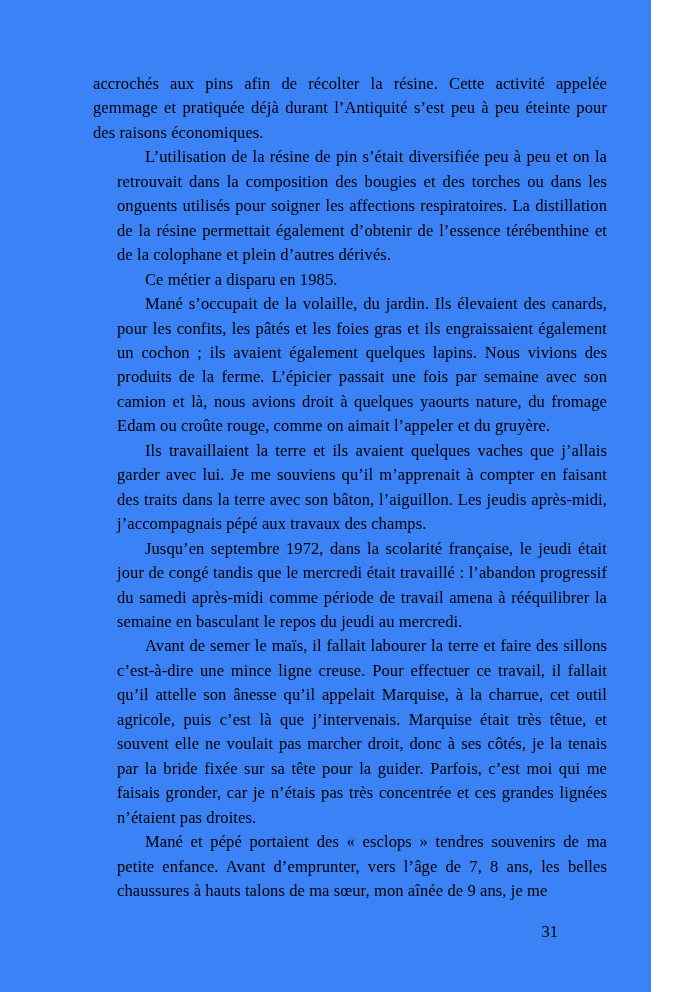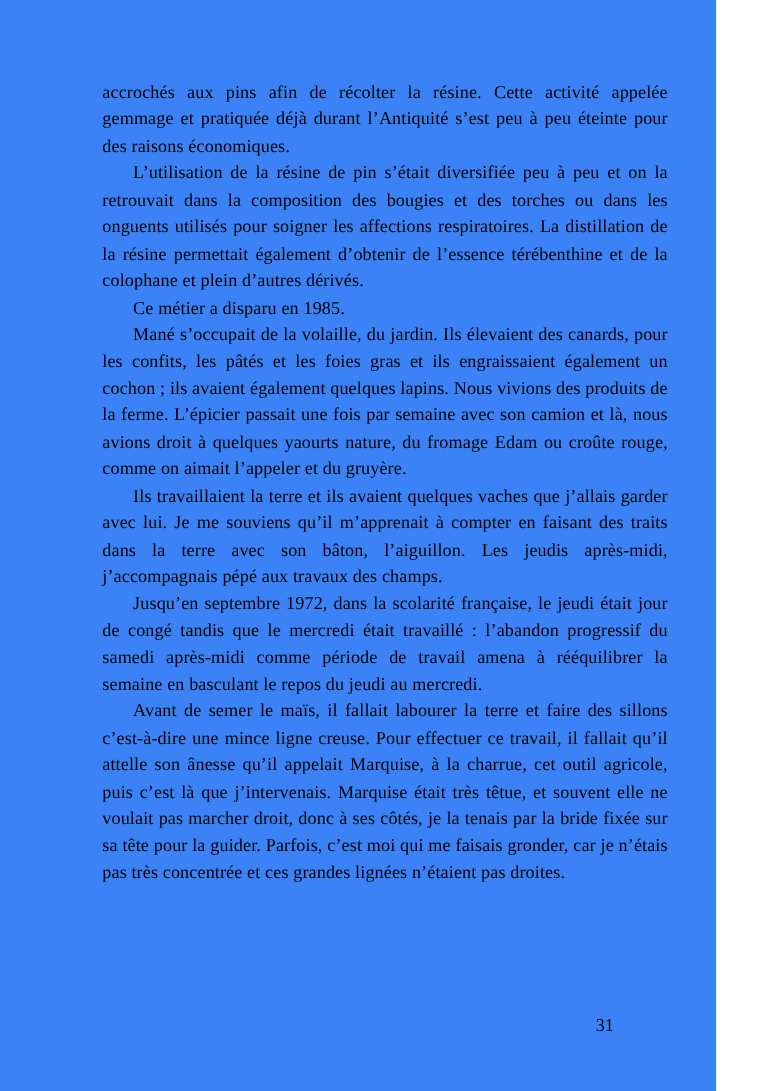--- a/index.html
+++ b/index.html
@@ -26,20 +26,21 @@
     line-height: 24.45px;
     text-align: justify;
     letter-spacing: 0.1px;
   }
   .text-block p {
     margin: 0;
     padding: 0;
   }
   .text-block p.indent {
     text-indent: 28px;
+    margin-left: 24px;
   }
   .page-number {
     position: absolute;
     right: 93px;
     bottom: 52px;
     font-size: 16.5px;
     line-height: 1;
   }
 </style>
 </head>
@@ -47,15 +48,16 @@
 
 <div class="page">
   <div class="text-block">
     <p>accrochés aux pins afin de récolter la résine. Cette activité appelée gemmage et pratiquée déjà durant l’Antiquité s’est peu à peu éteinte pour des raisons économiques.</p>
     <p class="indent">L’utilisation de la résine de pin s’était diversifiée peu à peu et on la retrouvait dans la composition des bougies et des torches ou dans les onguents utilisés pour soigner les affections respiratoires. La distillation de la résine permettait également d’obtenir de l’essence térébenthine et de la colophane et plein d’autres dérivés.</p>
     <p class="indent">Ce métier a disparu en 1985.</p>
     <p class="indent">Mané s’occupait de la volaille, du jardin. Ils élevaient des canards, pour les confits, les pâtés et les foies gras et ils engraissaient également un cochon&nbsp;; ils avaient également quelques lapins. Nous vivions des produits de la ferme. L’épicier passait une fois par semaine avec son camion et là, nous avions droit à quelques yaourts nature, du fromage Edam ou croûte rouge, comme on aimait l’appeler et du gruyère.</p>
     <p class="indent">Ils travaillaient la terre et ils avaient quelques vaches que j’allais garder avec lui. Je me souviens qu’il m’apprenait à compter en faisant des traits dans la terre avec son bâton, l’aiguillon. Les jeudis après-midi, j’accompagnais pépé aux travaux des champs.</p>
     <p class="indent">Jusqu’en septembre 1972, dans la scolarité française, le jeudi était jour de congé tandis que le mercredi était travaillé&nbsp;: l’abandon progressif du samedi après-midi comme période de travail amena à rééquilibrer la semaine en basculant le repos du jeudi au mercredi.</p>
     <p class="indent">Avant de semer le maïs, il fallait labourer la terre et faire des sillons c’est-à-dire une mince ligne creuse. Pour effectuer ce travail, il fallait qu’il attelle son ânesse qu’il appelait Marquise, à la charrue, cet outil agricole, puis c’est là que j’intervenais. Marquise était très têtue, et souvent elle ne voulait pas marcher droit, donc à ses côtés, je la tenais par la bride fixée sur sa tête pour la guider. Parfois, c’est moi qui me faisais gronder, car je n’étais pas très concentrée et ces grandes lignées n’étaient pas droites.</p>
+    <p class="indent">Mané et pépé portaient des «&nbsp;esclops&nbsp;» tendres souvenirs de ma petite enfance. Avant d’emprunter, vers l’âge de 7, 8&nbsp;ans, les belles chaussures à hauts talons de ma sœur, mon aînée de 9&nbsp;ans, je me</p>
   </div>
   <div class="page-number">31</div>
 </div>
 
 </body></html>

